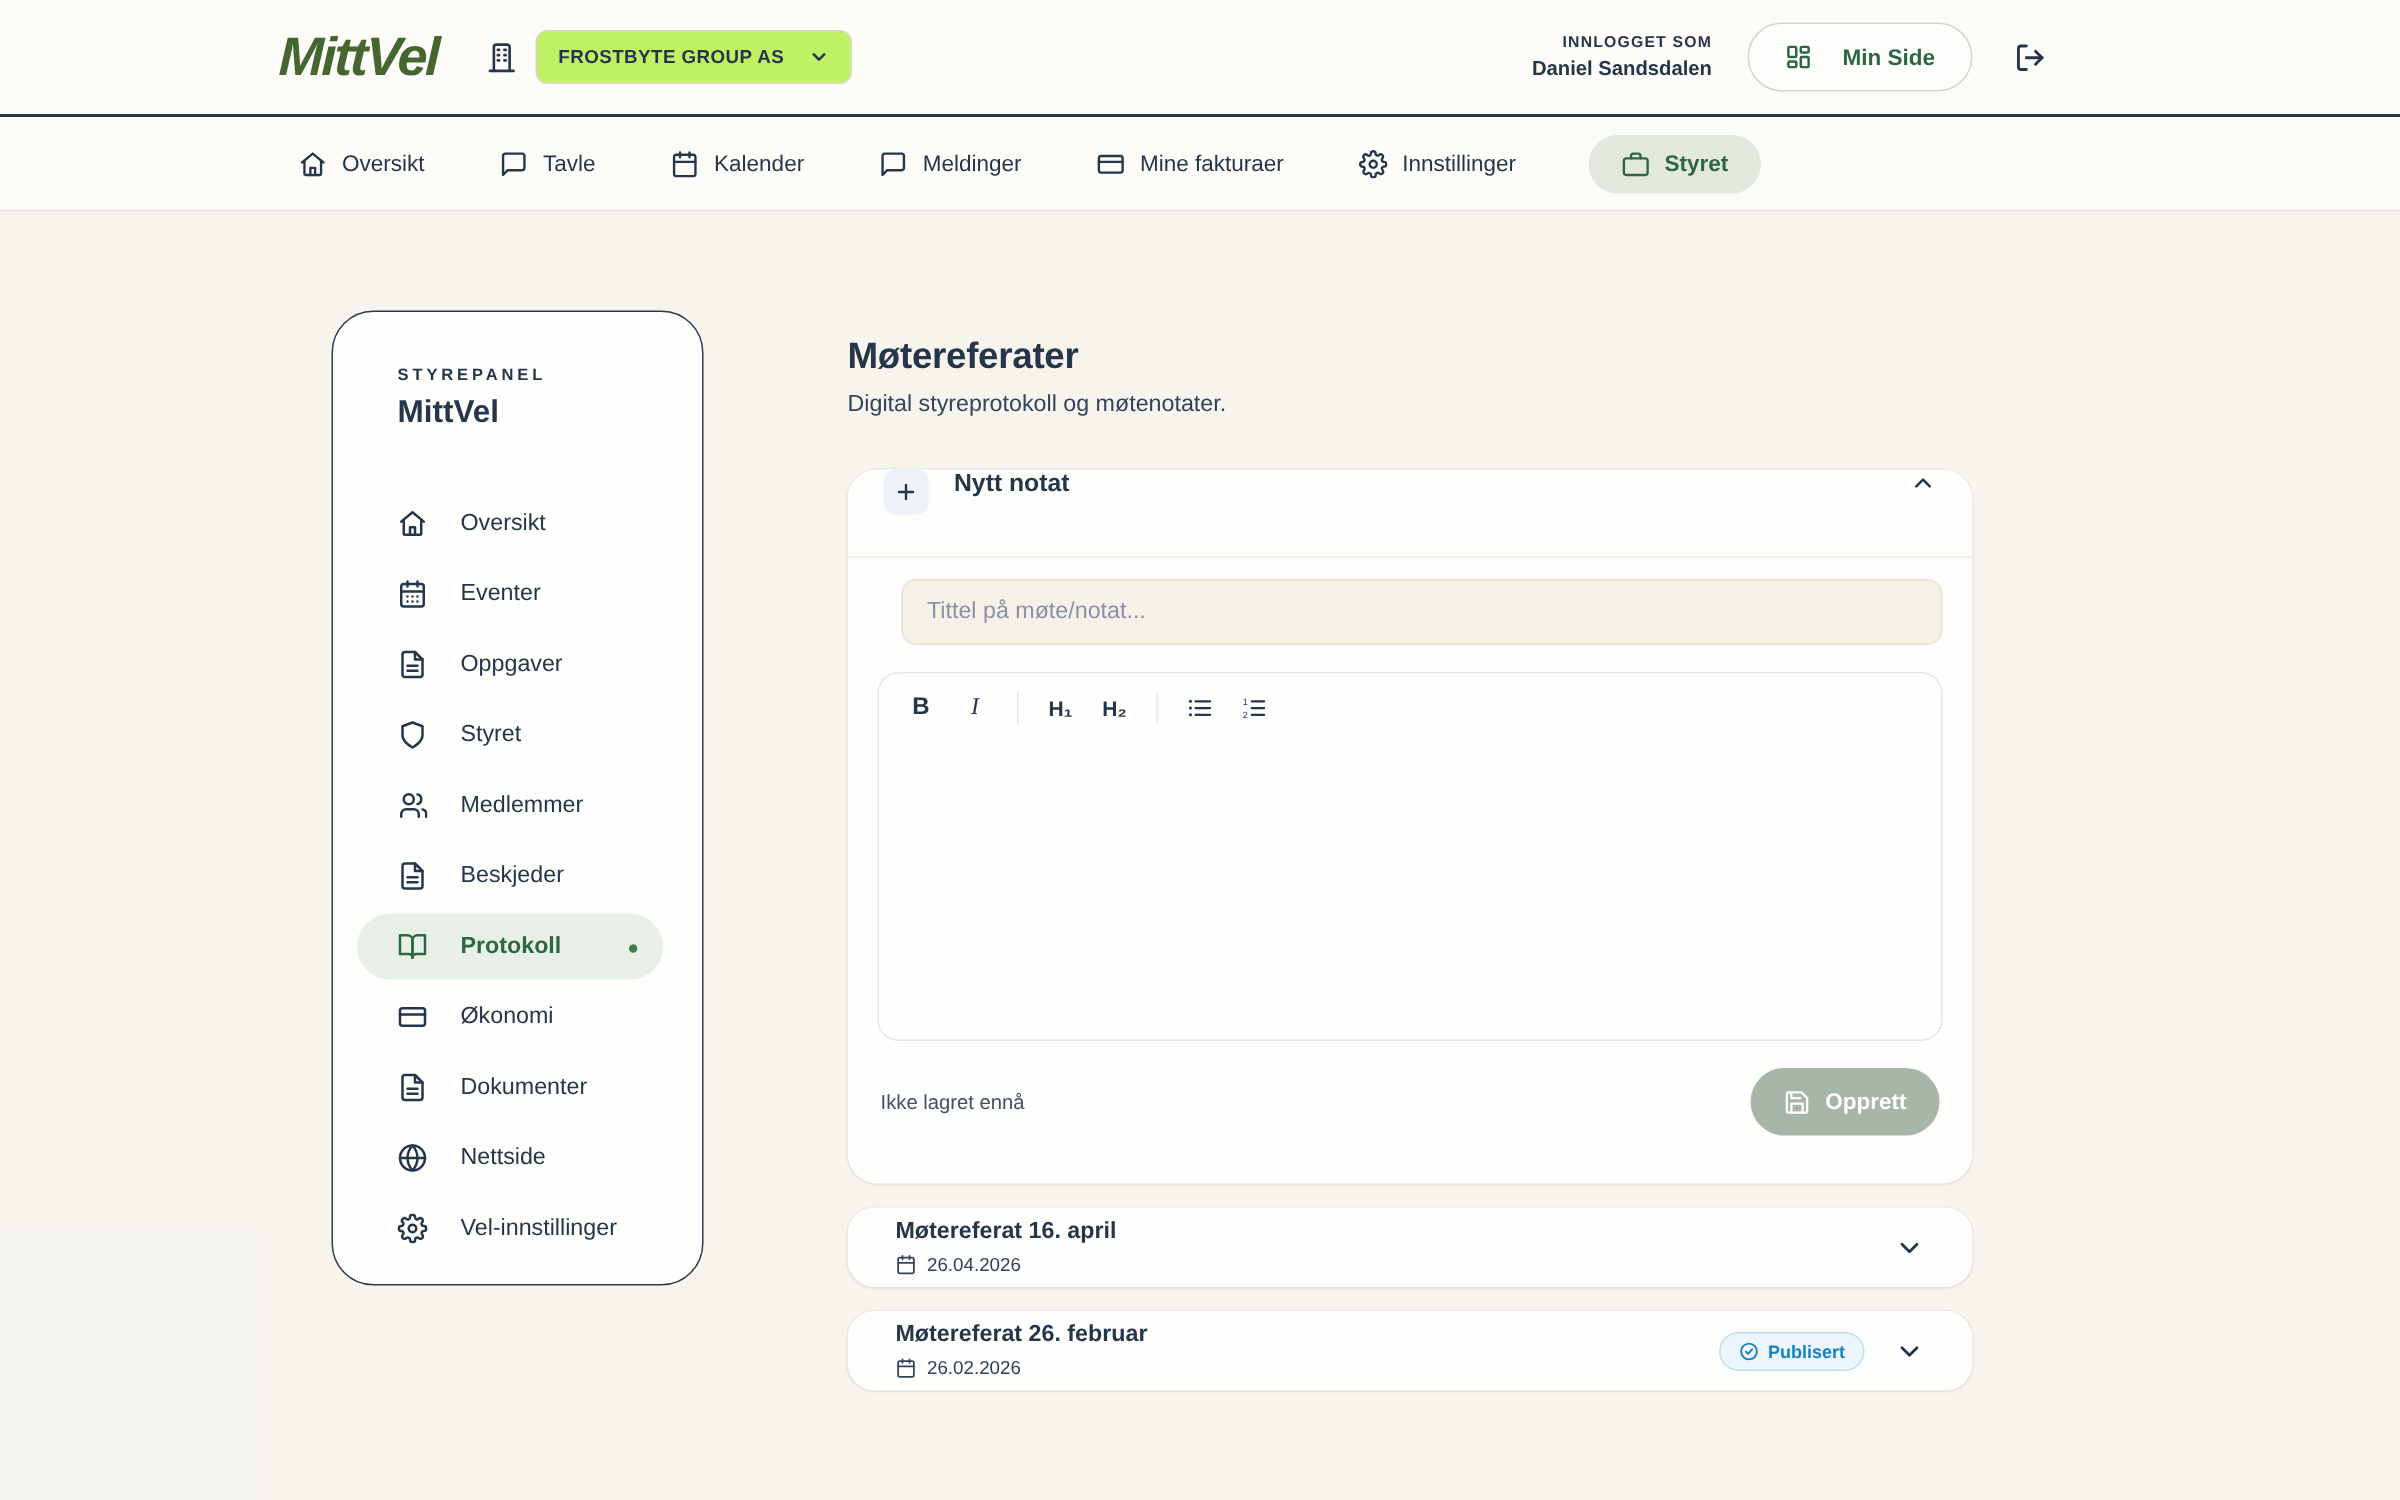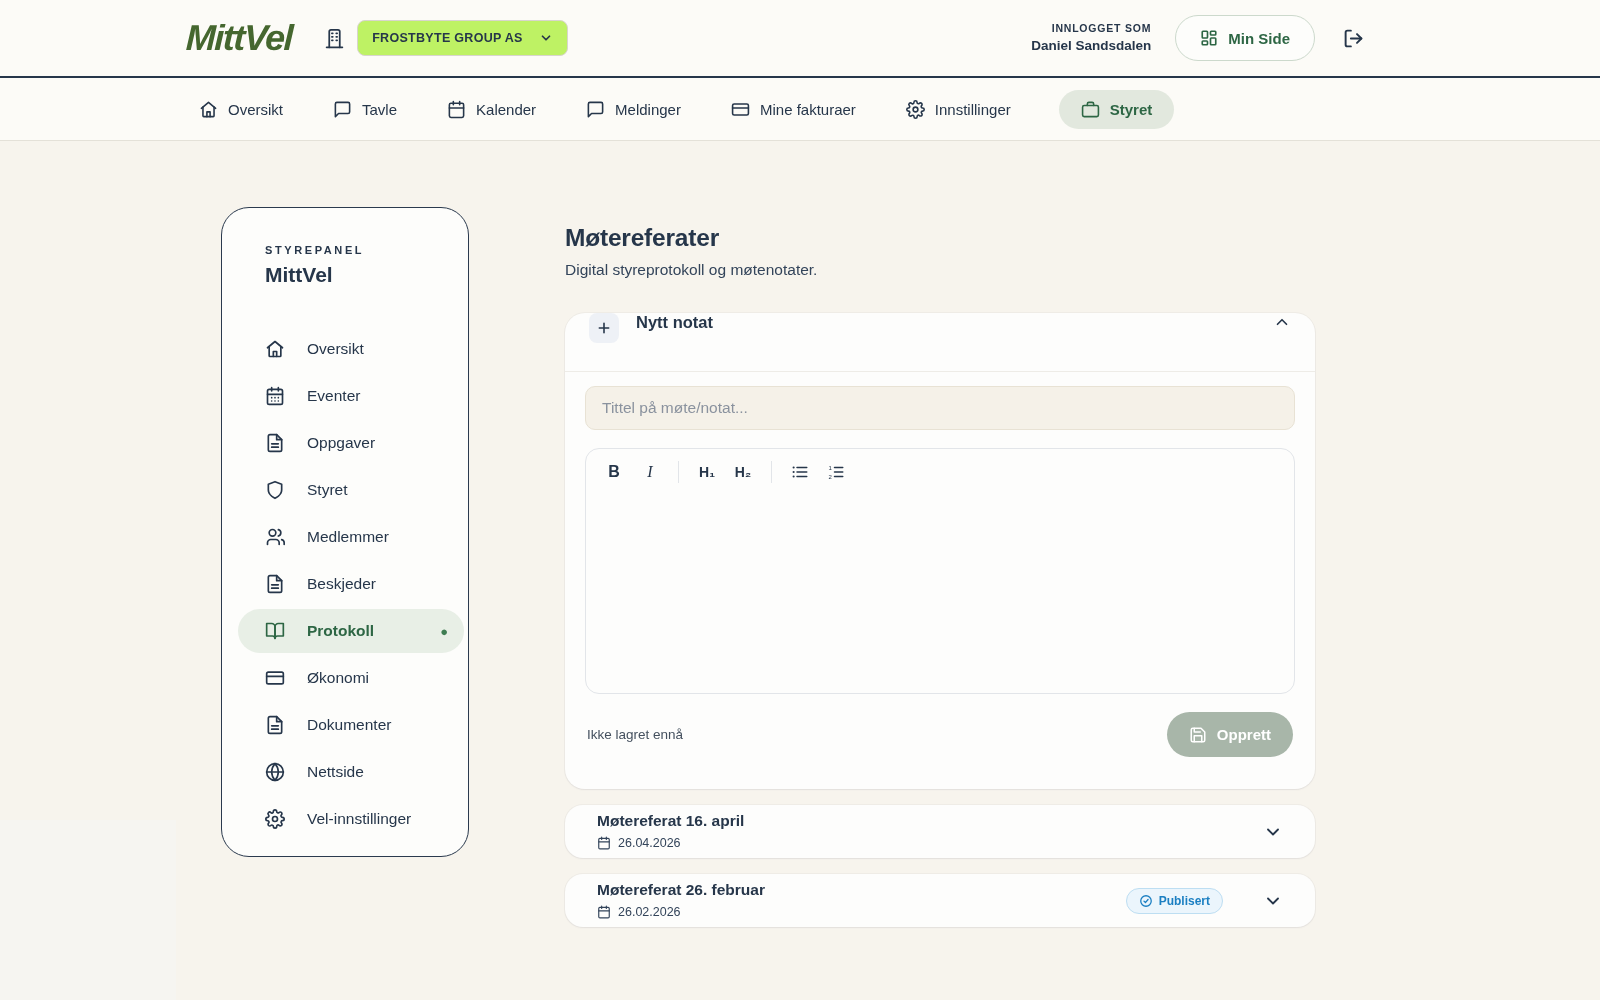--- a/index.html
+++ b/index.html
@@ -28,21 +28,21 @@
     display:flex; align-items:center; gap:16px;
     border:1px solid #d8d5cd; background:#bef264; border-radius:8px;
     padding:10px 14px; font-size:12.5px; font-weight:700; letter-spacing:.3px;
     cursor:pointer; min-width:170px; justify-content:space-between;
   }
   .topbar-right { display:flex; align-items:center; gap:24px; }
   .login-info { text-align:right; line-height:1.45; }
   .login-info .label { font-size:10.5px; font-weight:700; letter-spacing:.8px; color:#26364a; }
   .login-info .name  { font-size:13.5px; font-weight:700; color:#26364a; }
   .min-side-btn {
-    display:flex; align-items:center; gap:10px;
+    display:flex; align-items:center; gap:20px;
     border:1px solid #ccd9cc; background:#fdfdfb; color:#2d6644;
     border-radius:26px; padding:13px 24px; font-size:15px; font-weight:600;
     font-family:inherit; cursor:pointer;
   }
   .logout-btn { background:none; border:none; cursor:pointer; color:#26364a; padding:4px; }
 
   
   .mainnav {
     height:63px; background:#fcfbf7; border-bottom:1px solid #e4e1d8;
     display:flex; align-items:center; gap:46px; padding:0 0 0 197px;
@@ -55,21 +55,21 @@
   .nav-item.active {
     background:#e2e8de; color:#2d6644; font-weight:600; padding:10px 22px;
   }
 
   
   .content { display:flex; align-items:flex-start; }
 
   .sidepanel {
     margin:66px 0 0 221px; width:248px; height:650px;
     background:#fdfdfb; border:1.5px solid #2b3a4e; border-radius:28px;
-    padding:36px 4px 0 16px; flex-shrink:0;
+    padding:36px 26px 0 16px; flex-shrink:0;
   }
   .panel-label { font-size:11px; font-weight:700; letter-spacing:2.6px; color:#26364a; padding-left:27px; }
   .panel-title { font-size:21px; font-weight:800; color:#26364a; padding-left:27px; margin-top:7px; }
   .side-menu { margin-top:40px; }
   .side-item {
     display:flex; align-items:center; gap:22px;
     height:44px; padding:0 16px 0 27px; margin-bottom:3px;
     font-size:15.5px; color:#26364a; border-radius:24px; cursor:pointer;
   }
   .side-item.active { background:#e8efe6; color:#2d6644; font-weight:600; }
@@ -86,21 +86,21 @@
   .new-note { margin-top:34px; }
   .note-header { display:flex; height:58px; padding:0 24px; cursor:pointer; }
   .plus-box {
     width:30px; height:30px; border-radius:8px; background:#eef1f6;
     display:flex; align-items:center; justify-content:center; color:#26364a;
   }
   .note-header-label { margin-left:17px; font-size:16.5px; font-weight:700; color:#26364a; }
   .note-header .chev { margin-left:auto; color:#26364a; }
   .divider { height:1px; background:#eeece7; }
 
-  .note-row { display:flex; align-items:center; gap:16px; margin:14px 20px 0 20px; }
+  .note-row { display:flex; align-items:center; gap:16px; margin:14px 20px 0 36px; }
   .title-input {
     flex:1; height:44px; background:#f5f1e8; border:1px solid #e8e2d4;
     border-radius:10px; padding:0 16px; font-size:15.5px; font-weight:500;
     font-family:inherit; color:#26364a; outline:none;
   }
   .title-input::placeholder { color:#8a929e; opacity:1; }
   .date-field {
     width:158px; height:44px; background:#fdfdfb; border:1px solid #dde1e6;
     border-radius:20px; display:flex; align-items:center; gap:9px;
     padding:0 12px; font-size:14px; font-weight:600; color:#26364a; cursor:pointer;
@@ -126,21 +126,21 @@
     display:flex; align-items:center; gap:10px;
     background:#a8b6a9; color:#ffffff; border:none; border-radius:24px;
     height:45px; padding:0 22px; font-size:15px; font-weight:600;
     font-family:inherit; cursor:pointer;
   }
 
   .entry { margin-top:16px; height:53px; display:flex; align-items:center; padding:0 32px; cursor:pointer; border-radius:18px; }
   .entry-text { line-height:1; }
   .entry-title { font-size:15.5px; font-weight:700; color:#26364a; }
   .entry-meta { display:flex; align-items:center; gap:7px; margin-top:8px; color:#33445a; font-size:12.5px; }
-  .entry-right { margin-left:auto; display:flex; align-items:center; gap:40px; }
+  .entry-right { margin-left:auto; display:flex; align-items:center; gap:20px; }
   .badge {
     display:flex; align-items:center; gap:6px;
     background:#ebf5fc; border:1px solid #bddef2; color:#1b7fc2;
     border-radius:14px; padding:5px 12px; font-size:12px; font-weight:600;
   }
   .corner-block { position:absolute; left:0; top:820px; width:176px; height:180px; background:#f6f5f1; }
 </style>
 </head>
 <body>
 

